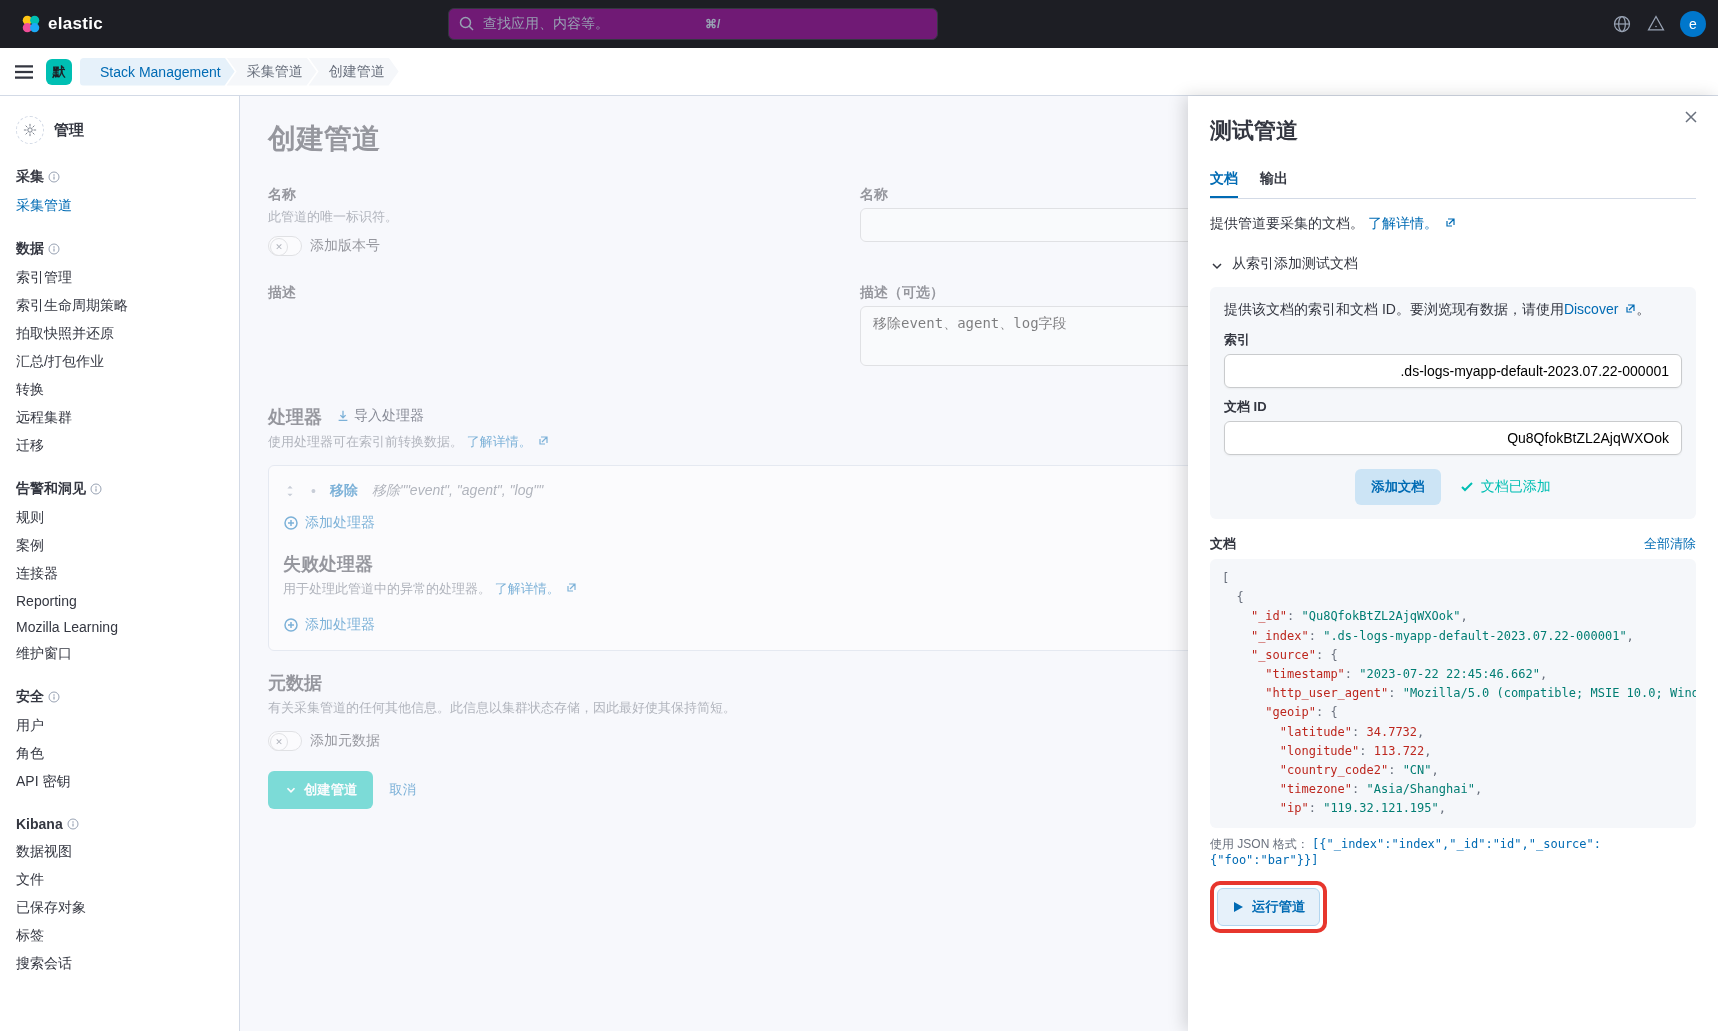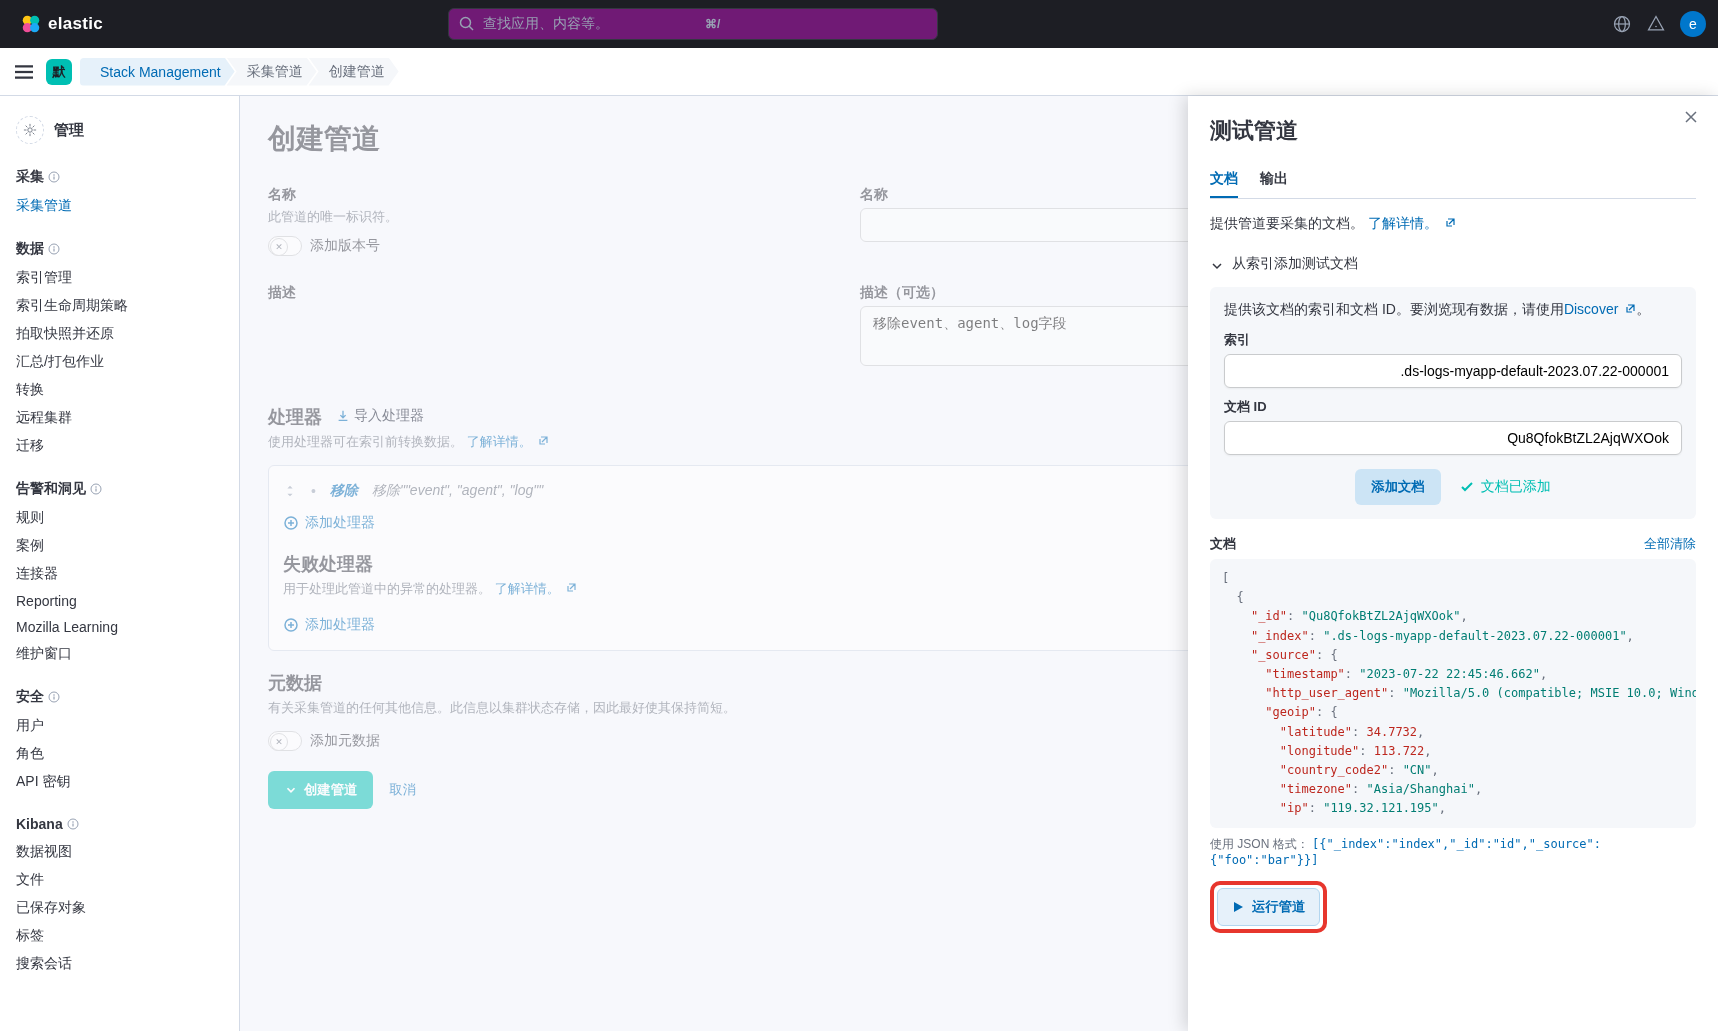--- a/index.html
+++ b/index.html
@@ -55,21 +55,21 @@
 .toggle { width:34px; height:20px; border:1px solid #c9cbcd; border-radius:20px; position:relative; background:#fff;}
 .toggle::after { content:'✕'; position:absolute; left:1px; top:1px; width:16px; height:16px; border:1px solid #c9cbcd; border-radius:50%; font-size:9px; display:flex; align-items:center; justify-content:center; color:#69707d; background:#fff;}
 
 .section-title { font-size:18px; font-weight:700; margin-bottom:4px;}
 .section-help { color:#69707d; font-size:13px; margin-bottom:14px;}
 .section-help a { color:#006bb4; text-decoration:none;}
 .import-link { color:#0f172a; display:inline-flex; align-items:center; gap:4px; margin-left:14px;}
 .panel { background:#fff; border:1px solid #d3dae6; border-radius:6px; padding:12px 14px; margin-bottom:10px;}
 .proc-row { display:flex; align-items:center; gap:14px; padding:4px 0;}
 .proc-row svg { width:14px; height:14px; fill:#98a2b3;}
-.proc-remove { color:#006bb4; font-weight:600;font-style:italic;}
+.proc-remove { color:#006bb4; font-weight:600;}
 .proc-desc { color:#69707d; font-style:italic;}
 .add-link { color:#006bb4; display:flex; align-items:center; gap:6px; padding:4px 0; margin-top:6px;}
 .add-link svg { width:16px; height:16px; stroke:#006bb4; fill:none; stroke-width:1.5;}
 .ext-icon { width:12px; height:12px; fill:#006bb4; margin-left:2px; vertical-align:-1px;}
 
 .actions { display:flex; gap:16px; margin-top:20px;}
 .btn-primary { background:#00bfb3; border:none; color:#fff; padding:10px 16px; border-radius:6px; font-weight:600; display:flex; align-items:center; gap:6px; cursor:pointer;}
 .btn-primary svg { width:14px; height:14px; stroke:#fff; fill:none; stroke-width:2;}
 .btn-ghost { background:none; border:none; color:#006bb4; font-weight:500; cursor:pointer;}
 

